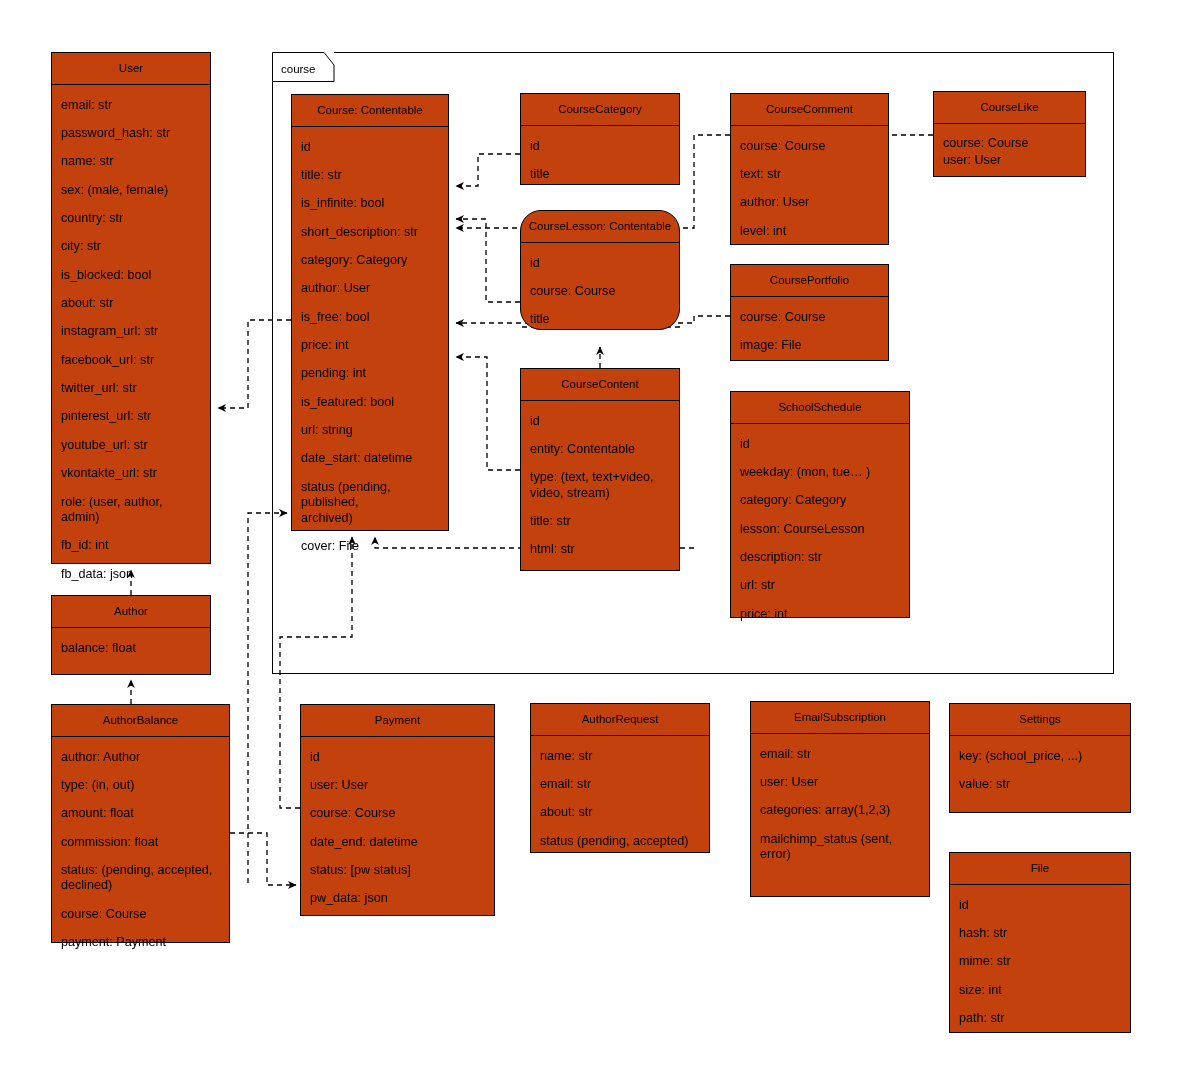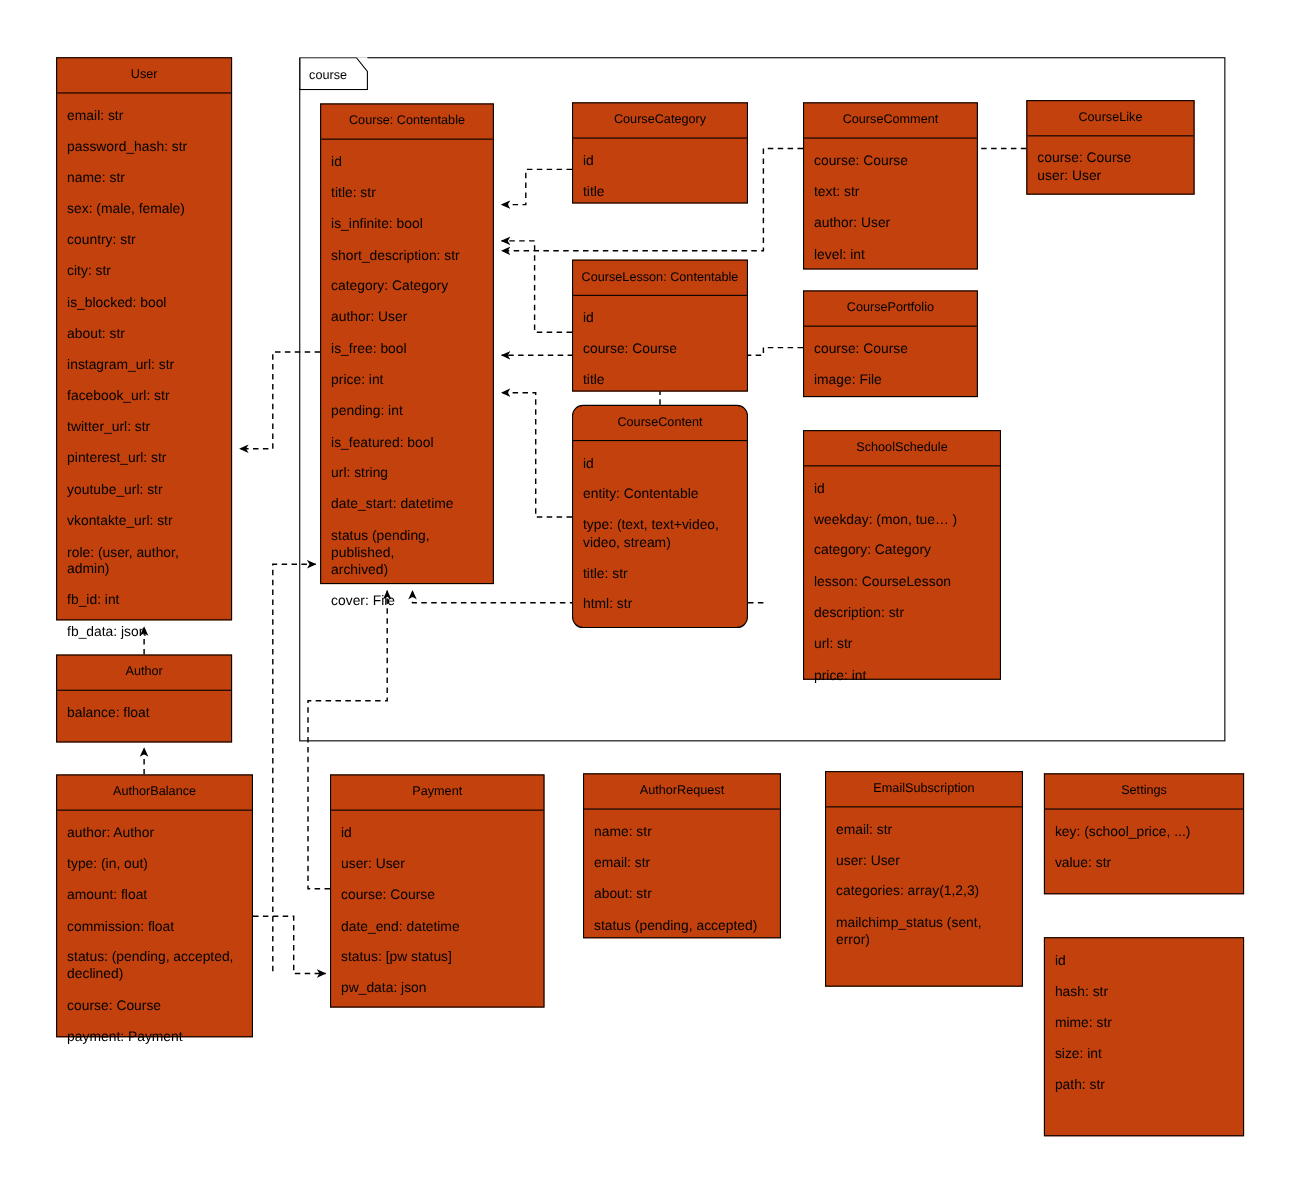--- a/index.html
+++ b/index.html
@@ -195,29 +195,29 @@
         <div class="attr">cover: File</div>
       </div>
     </div>
     <div class="cls" style="left: 520px; top: 93px; width: 160px; height: 92px;">
       <div class="cls-title">CourseCategory</div>
       <div class="cls-body">
         <div class="attr">id</div>
         <div class="attr">title</div>
       </div>
     </div>
-    <div class="cls" style="left: 520px; top: 236px; width: 160px; height: 120px;">
+    <div class="cls" style="left: 520px; top: 210px; width: 160px; height: 120px; border-radius: 21px;">
       <div class="cls-title">CourseLesson: Contentable</div>
       <div class="cls-body">
         <div class="attr">id</div>
         <div class="attr">course: Course</div>
         <div class="attr">title</div>
       </div>
     </div>
-    <div class="cls" style="left: 520px; top: 368px; width: 160px; height: 203px; border-radius: 10px;">
+    <div class="cls" style="left: 520px; top: 368px; width: 160px; height: 203px;">
       <div class="cls-title">CourseContent</div>
       <div class="cls-body">
         <div class="attr">id</div>
         <div class="attr">entity: Contentable</div>
         <div class="attr">type: (text, text+video,
 video, stream)</div>
         <div class="attr">title: str</div>
         <div class="attr">html: str</div>
       </div>
     </div>
@@ -286,20 +286,21 @@
       </div>
     </div>
     <div class="cls" style="left: 949px; top: 703px; width: 182px; height: 110px;">
       <div class="cls-title">Settings</div>
       <div class="cls-body">
         <div class="attr">key: (school_price, ...)</div>
         <div class="attr">value: str</div>
       </div>
     </div>
     <div class="cls" style="left: 949px; top: 852px; width: 182px; height: 181px;">
+      <div class="cls-title">File</div>
       <div class="cls-body">
         <div class="attr">id</div>
         <div class="attr">hash: str</div>
         <div class="attr">mime: str</div>
         <div class="attr">size: int</div>
         <div class="attr">path: str</div>
       </div>
     </div>
   </div>
 

